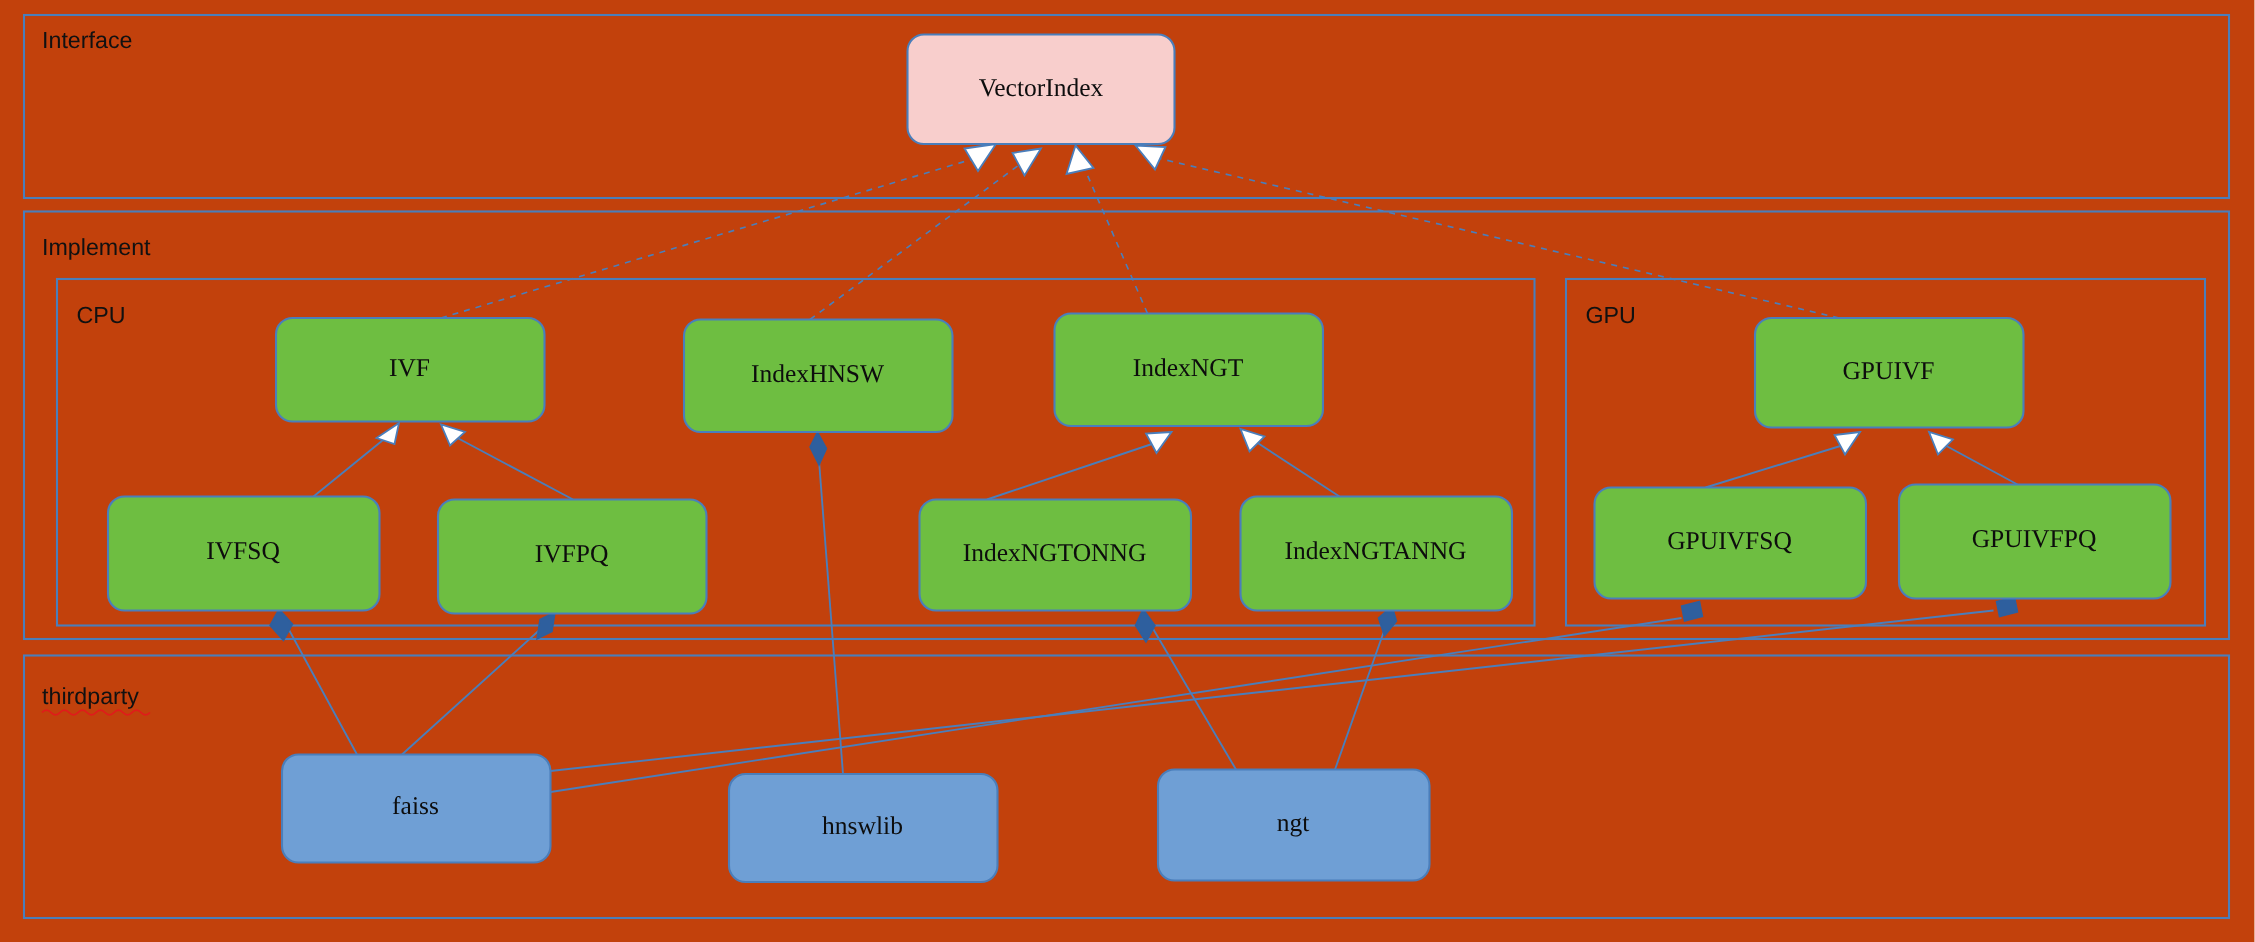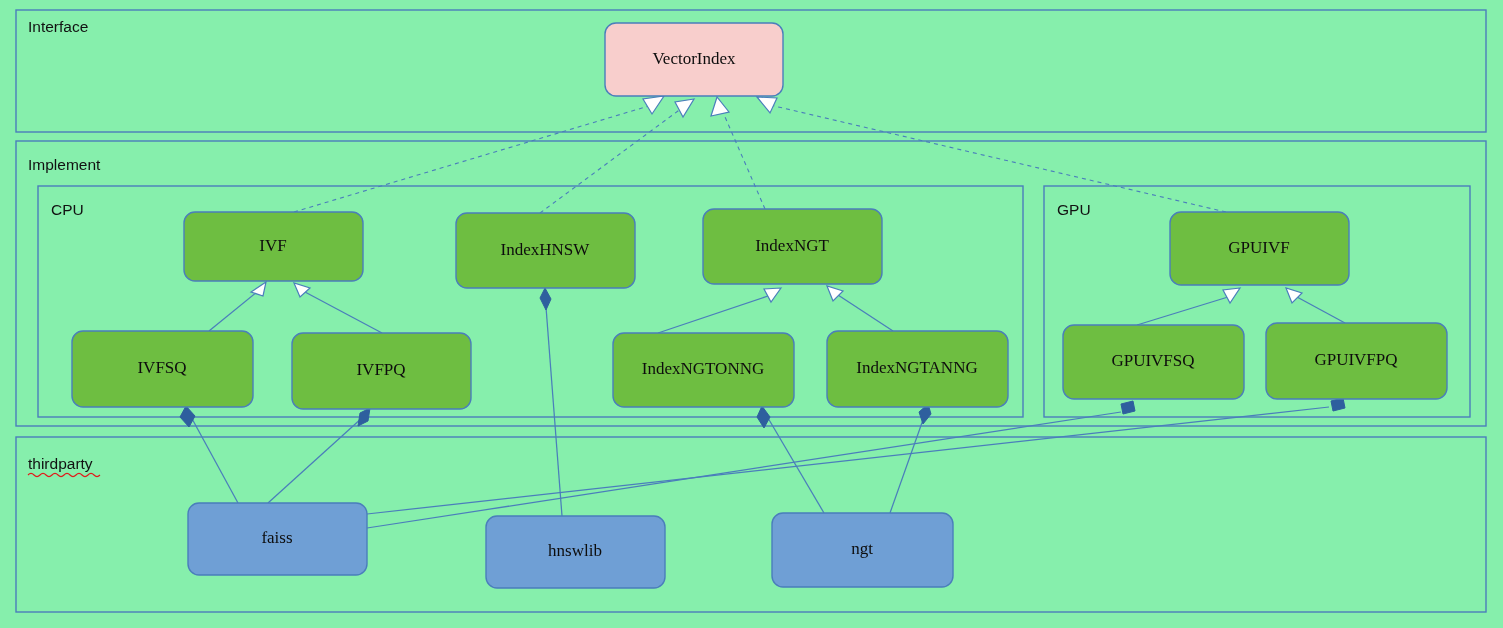--- a/index.html
+++ b/index.html
@@ -4,21 +4,21 @@
 <style>
   html, body {
     margin: 0;
     padding: 0;
     background: #ffffff;
   }
   #stage {
     position: relative;
     width: 1503px;
     height: 628px;
-    background: #86efac;
+    background: #c2410c;
     overflow: hidden;
     font-family: "Liberation Sans", sans-serif;
   }
   svg.diagram {
     position: absolute;
     left: 0;
     top: 0;
     width: 1503px;
     height: 628px;
   }

